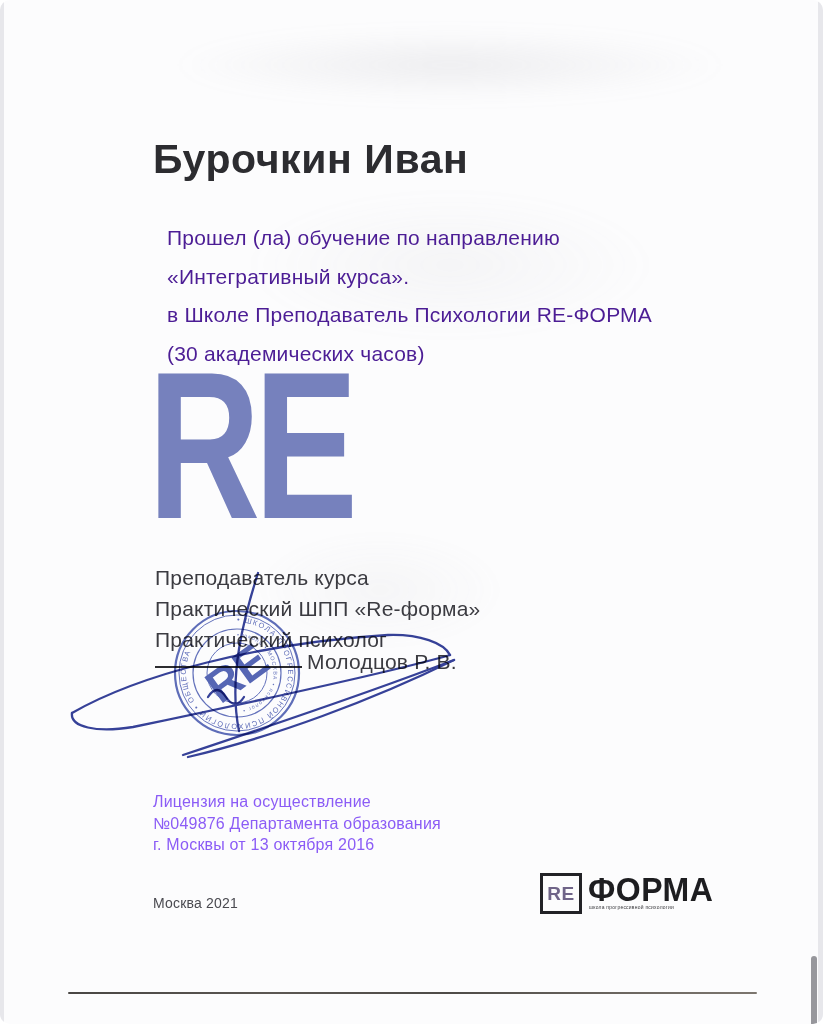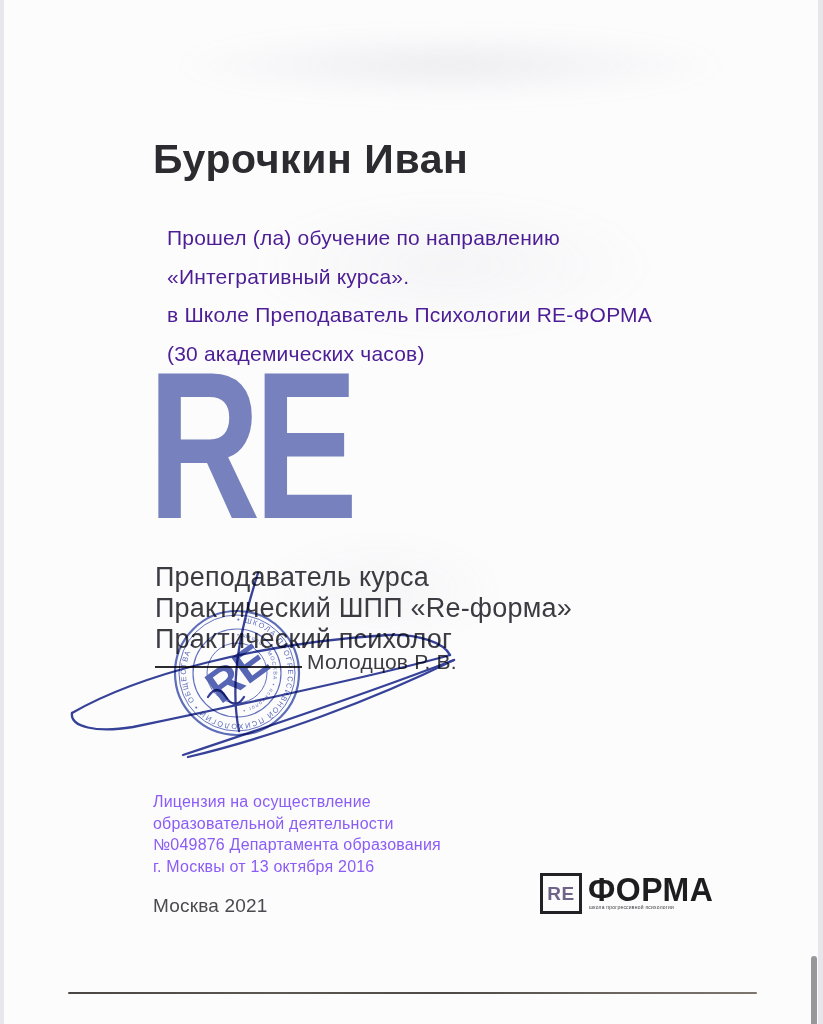--- a/index.html
+++ b/index.html
@@ -1,40 +1,40 @@
 <!DOCTYPE html>
 <html><head>
 <meta charset="utf-8">
 <style>
   html,body{margin:0;padding:0;background:#ffffff;}
   #page{
     position:relative;width:823px;height:1024px;overflow:hidden;
-    background:#fcfcfd;font-family:"Liberation Sans",sans-serif;
+    background:#fcfcfd;font-family:"Liberation Sans",sans-serif;border-radius:10px;
   }
   .abs{position:absolute;}
   
   .edge-strip{position:absolute;top:0;height:1024px;background:#e7e7eb;}
   
   .ghost{position:absolute;border-radius:50%;filter:blur(9px);background:radial-gradient(ellipse at center,rgba(150,150,160,.14),rgba(150,150,160,0) 70%);}
   
   .title{
     left:153px;top:133px;font-size:41px;font-weight:600;letter-spacing:.6px;
     color:#2c2c30;line-height:52px;white-space:nowrap;
   }
   .body-text{left:167px;top:219px;font-size:21px;line-height:38.5px;color:#4c1d95;letter-spacing:.2px;}
   .watermark{
     left:148px;top:341px;font-size:210px;font-weight:700;line-height:1;
     letter-spacing:-8px;color:#7681bd;transform:scaleX(.74);transform-origin:left top;
     white-space:nowrap;
   }
-  .signer-block{left:155px;top:562px;font-size:27px;line-height:31px;color:#3b3b41;letter-spacing:.2px;}
+  .signer-block{left:155px;top:562px;font-size:21px;line-height:31px;color:#3b3b41;letter-spacing:.2px;}
   .sign-line{left:155px;top:666px;width:147px;height:2px;background:#2c2c30;}
   .signer-name{left:307px;top:650px;font-size:21px;color:#3b3b41;letter-spacing:.2px;white-space:nowrap;}
   .license{left:153px;top:791px;font-size:16px;line-height:21.6px;color:#8b5cf6;letter-spacing:.2px;}
-  .issued{left:153px;top:895px;font-size:19px;color:#4a4a50;letter-spacing:.2px;}
+  .issued{left:153px;top:895px;font-size:14px;color:#4a4a50;letter-spacing:.2px;}
   
   .logo-box{
     left:540px;top:873px;width:36px;height:35px;border:3.5px solid #222226;
     display:flex;align-items:center;justify-content:center;
     font-size:19px;font-weight:700;color:#6f6488;letter-spacing:.5px;
   }
   .logo-word{left:588px;top:871px;font-size:33px;font-weight:700;color:#1d1d20;letter-spacing:.5px;transform:scaleX(.97);transform-origin:left top;white-space:nowrap;}
   .logo-tagline{left:589px;top:905px;font-size:8px;color:#3a3a3e;transform:scale(.62);transform-origin:left top;white-space:nowrap;letter-spacing:.4px;}
   
   .page-edge-line{
@@ -98,21 +98,20 @@
       <path d="M 14 148 C 80 110 200 78 330 70 C 362 69 386 78 392 90"></path>
       <path d="M 392 90 C 330 108 180 140 75 162 C 38 168 12 162 14 148"></path>
       <path d="M 125 190 C 200 165 310 128 396 95"></path>
       <path d="M 396 95 C 315 135 215 172 130 192"></path>
       <path d="M 150 132 q 9 -14 18 0 q 9 14 18 0"></path>
     </g>
   </svg>
 
   <div class="abs license">
     <div>Лицензия на осуществление</div>
-    <div>образовательной деятельности</div>
     <div>№049876 Департамента образования</div>
     <div>г. Москвы от 13 октября 2016</div>
   </div>
 
   <div class="abs issued">Москва 2021</div>
 
   <div class="abs logo-box">
     <span>RE</span>
   </div>
   <div class="abs logo-word">ФОРМА</div>

